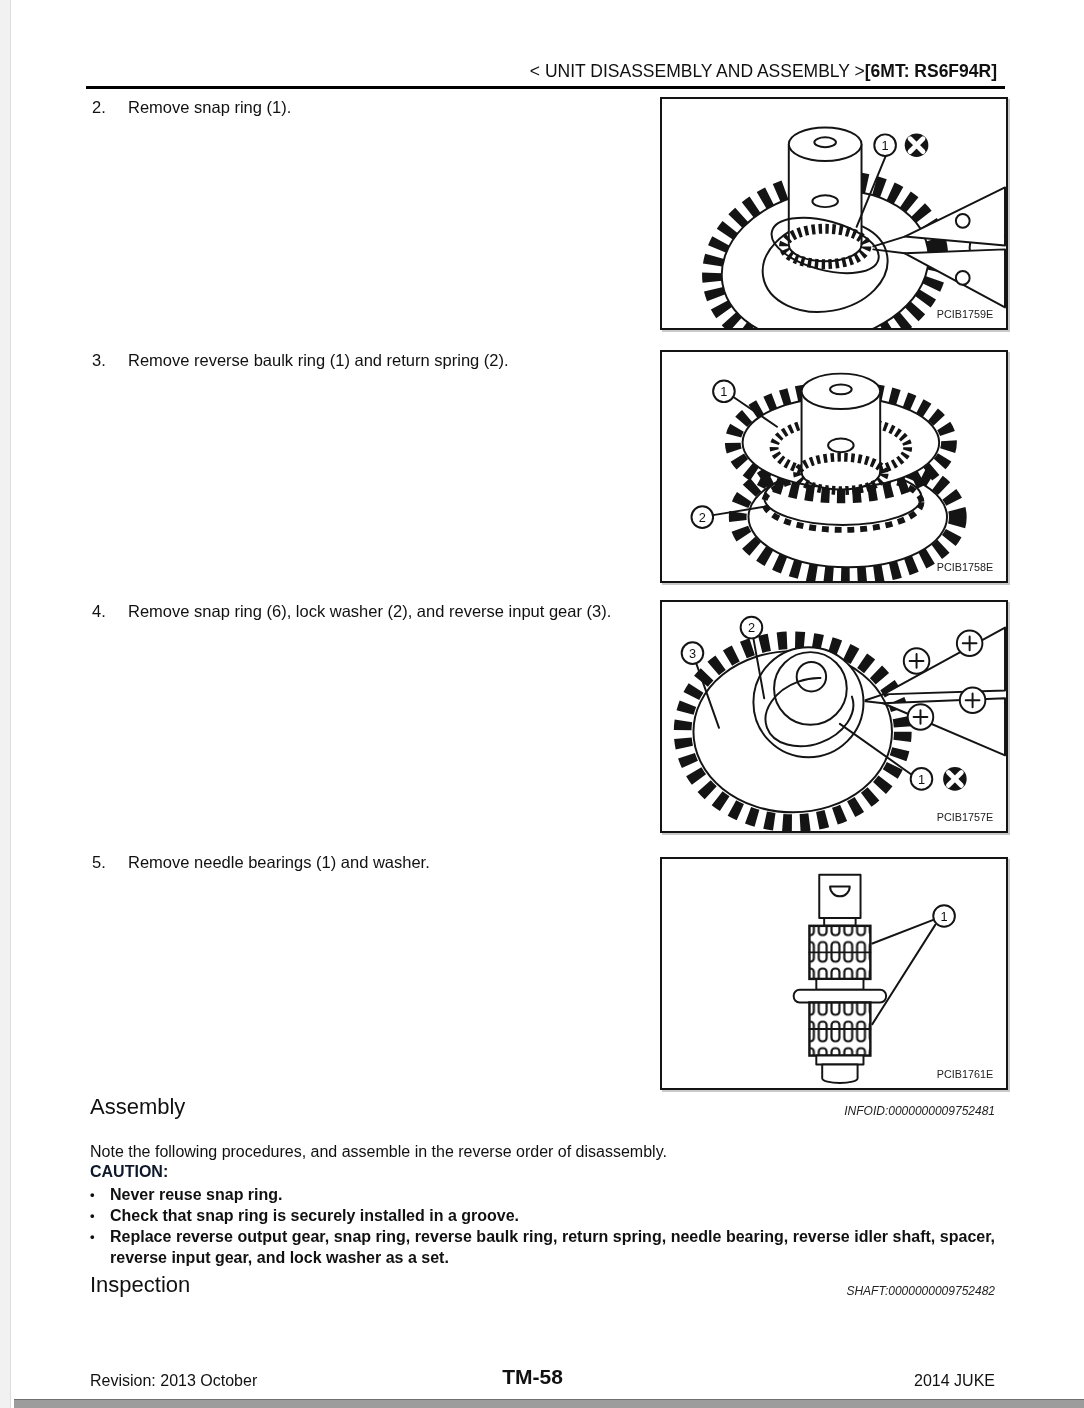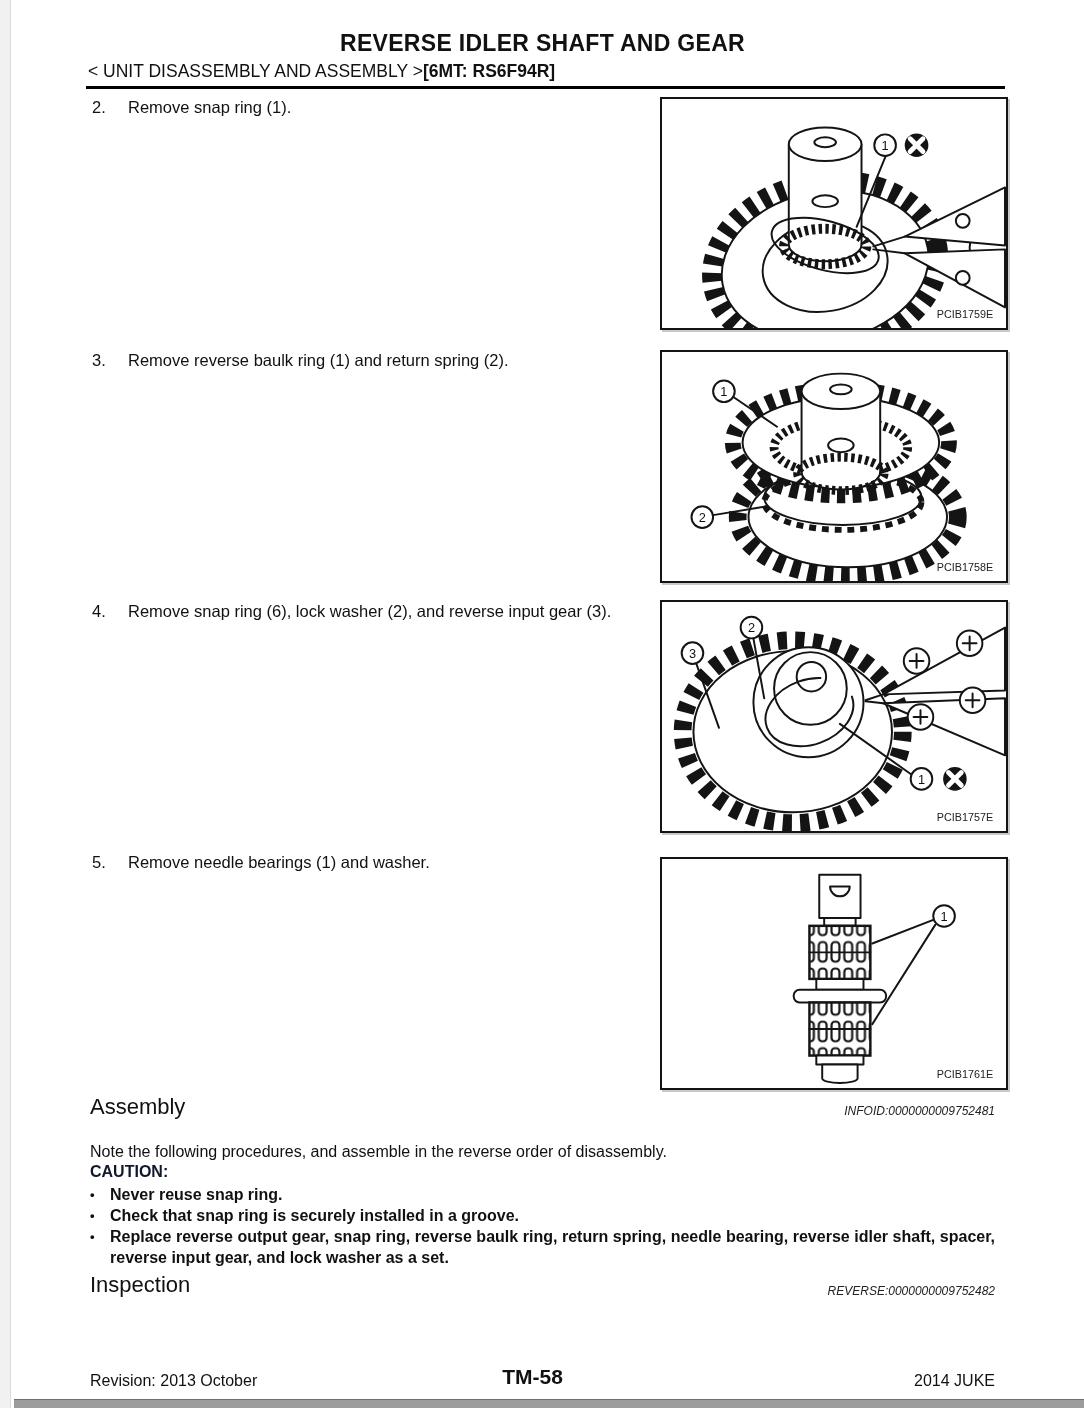--- a/index.html
+++ b/index.html
@@ -3,21 +3,21 @@
 <meta charset="utf-8">
 <style>
   html,body{margin:0;padding:0;background:#fff;}
   .page{position:relative;width:1084px;height:1408px;background:#fff;overflow:hidden;
         font-family:"Liberation Sans",sans-serif;color:#111;}
   .edge-left{position:absolute;left:0;top:0;width:10px;height:1408px;background:#f1f1f1;border-right:1px solid #dcdcdc;}
   .hscroll{position:absolute;left:14px;right:0;bottom:0;height:8px;background:#9c9c9c;border-top:1px solid #707070;}
 
   .title{position:absolute;left:90px;top:30px;width:905px;text-align:center;
          font-size:23px;font-weight:bold;letter-spacing:.3px;}
-  .subrow{position:absolute;left:88px;top:61px;width:909px;display:flex;justify-content:flex-start;align-items:flex-end;}
+  .subrow{position:absolute;left:88px;top:61px;width:909px;display:flex;justify-content:flex-end;align-items:flex-end;}
   .subrow .sec{font-size:17.5px;}
   .subrow .code{font-size:17.5px;font-weight:bold;}
   .rule{position:absolute;left:86px;top:86px;width:919px;height:3px;background:#000;}
 
   .step{position:absolute;left:92px;width:560px;display:flex;font-size:16.5px;line-height:22px;}
   .step .num{width:36px;flex:0 0 36px;}
   .step .txt{flex:1;text-align:justify;}
 
   .fig{position:absolute;left:660px;width:348px;height:233px;background:#fff;border:2px solid #141414;
        box-shadow:2px 2px 0 #c9c9c9;box-sizing:border-box;}
@@ -40,21 +40,20 @@
   .foot-rev{position:absolute;left:90px;font-size:16px;}
   .foot-page{position:absolute;left:80px;width:905px;text-align:center;font-size:21px;font-weight:bold;}
   .foot-model{position:absolute;right:89px;font-size:16px;}
 </style>
 </head>
 <body>
 
 <div class="page">
   <div class="edge-left"></div>
 
-  <div class="title">REVERSE IDLER SHAFT AND GEAR</div>
   <div class="subrow">
     <span class="sec">&lt; UNIT DISASSEMBLY AND ASSEMBLY &gt;</span>
     <span class="code">[6MT: RS6F94R]</span>
   </div>
   <div class="rule"></div>
 
   <div class="step" style="top:96px;">
     <span class="num">2.</span>
     <span class="txt">Remove snap ring (1).</span>
   </div>
@@ -216,20 +215,20 @@
       <span class="bullet">•</span>
       <span class="ctxt">Check that snap ring is securely installed in a groove.</span>
     </div>
     <div class="citem">
       <span class="bullet">•</span>
       <span class="ctxt">Replace reverse output gear, snap ring, reverse baulk ring, return spring, needle bearing, reverse idler shaft, spacer, reverse input gear, and lock washer as a set.</span>
     </div>
   </div>
 
   <div class="h1" style="top:1272px;">Inspection</div>
-  <div class="infoid" style="top:1284px;">REVERSE:0000000009752482</div>
+  <div class="infoid" style="top:1284px;">SHAFT:0000000009752482</div>
 
   <div class="foot-page" style="top:1365px;">TM-58</div>
   <div class="foot-rev" style="top:1372px;text-align:right;">Revision: 2013 October</div>
   <div class="foot-model" style="top:1372px;">2014 JUKE</div>
 
   <div class="hscroll"></div>
 </div>
 
 </body></html>

